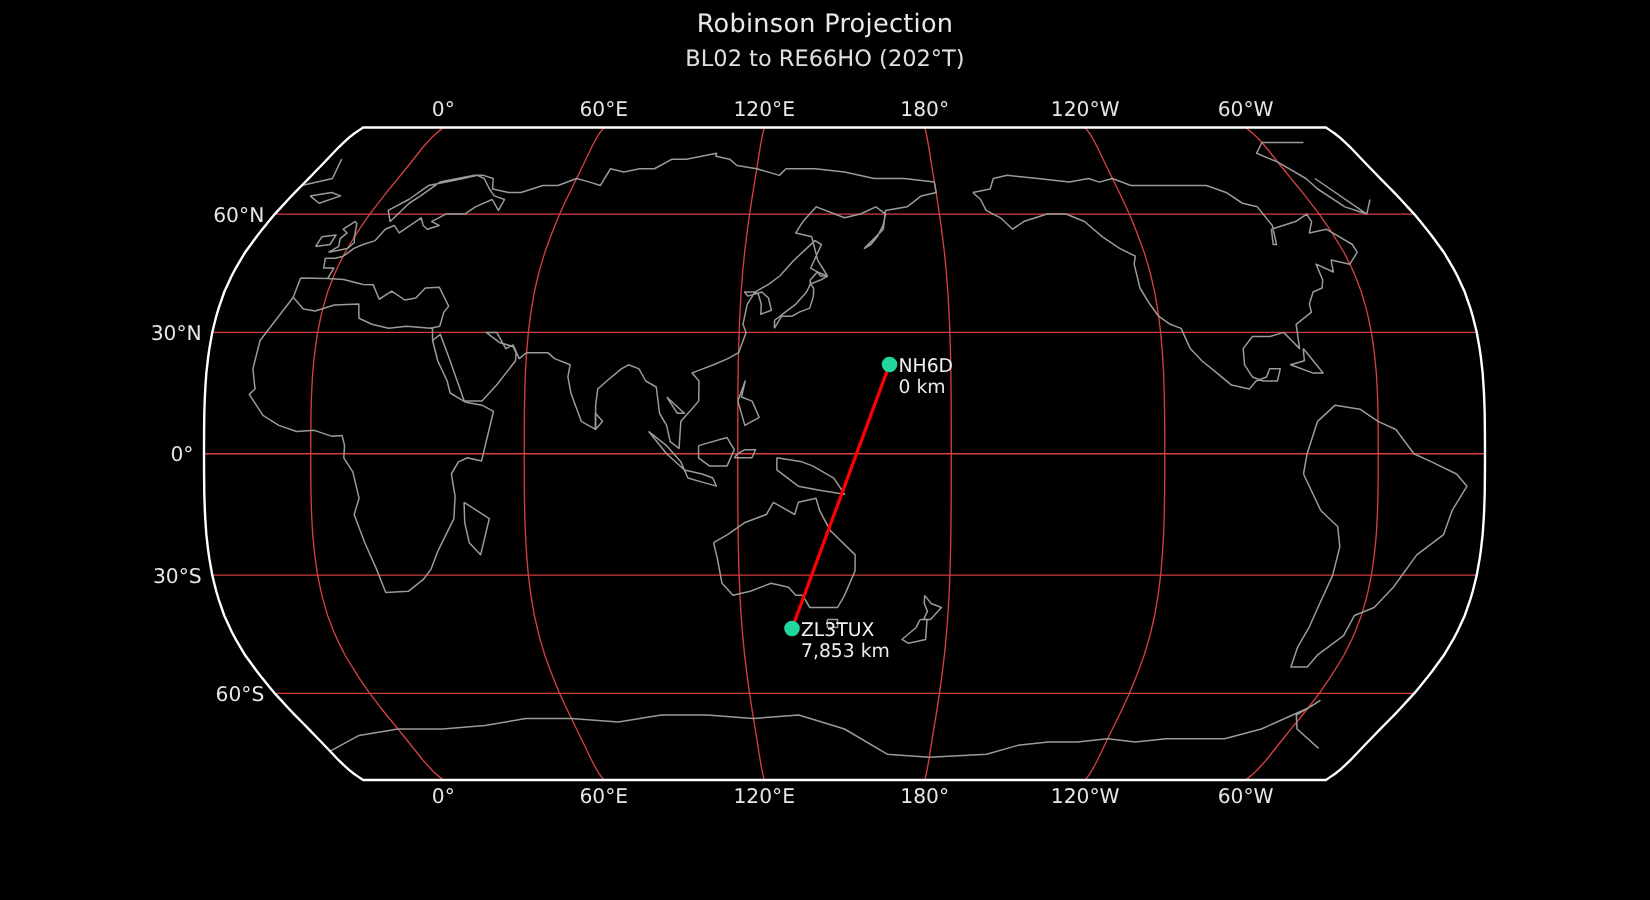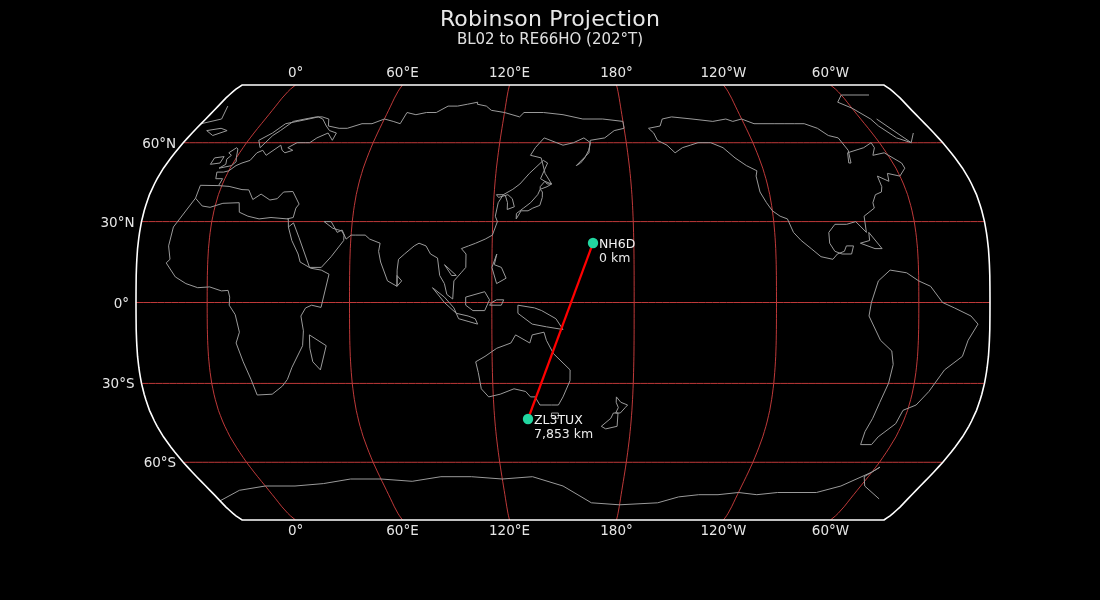--- a/index.html
+++ b/index.html
@@ -15,21 +15,21 @@
     overflow: hidden;
     font-family: "DejaVu Sans", sans-serif;
   }
   .title {
     position: absolute;
     top: 6px;
     left: 0;
     width: 1100px;
     text-align: center;
     color: #e8e8e8;
-    font-size: 22px;
+    font-size: 17px;
     letter-spacing: 0.2px;
   }
   .subtitle {
     position: absolute;
     top: 30px;
     left: 0;
     width: 1100px;
     text-align: center;
     color: #e0e0e0;
     font-size: 15px;

